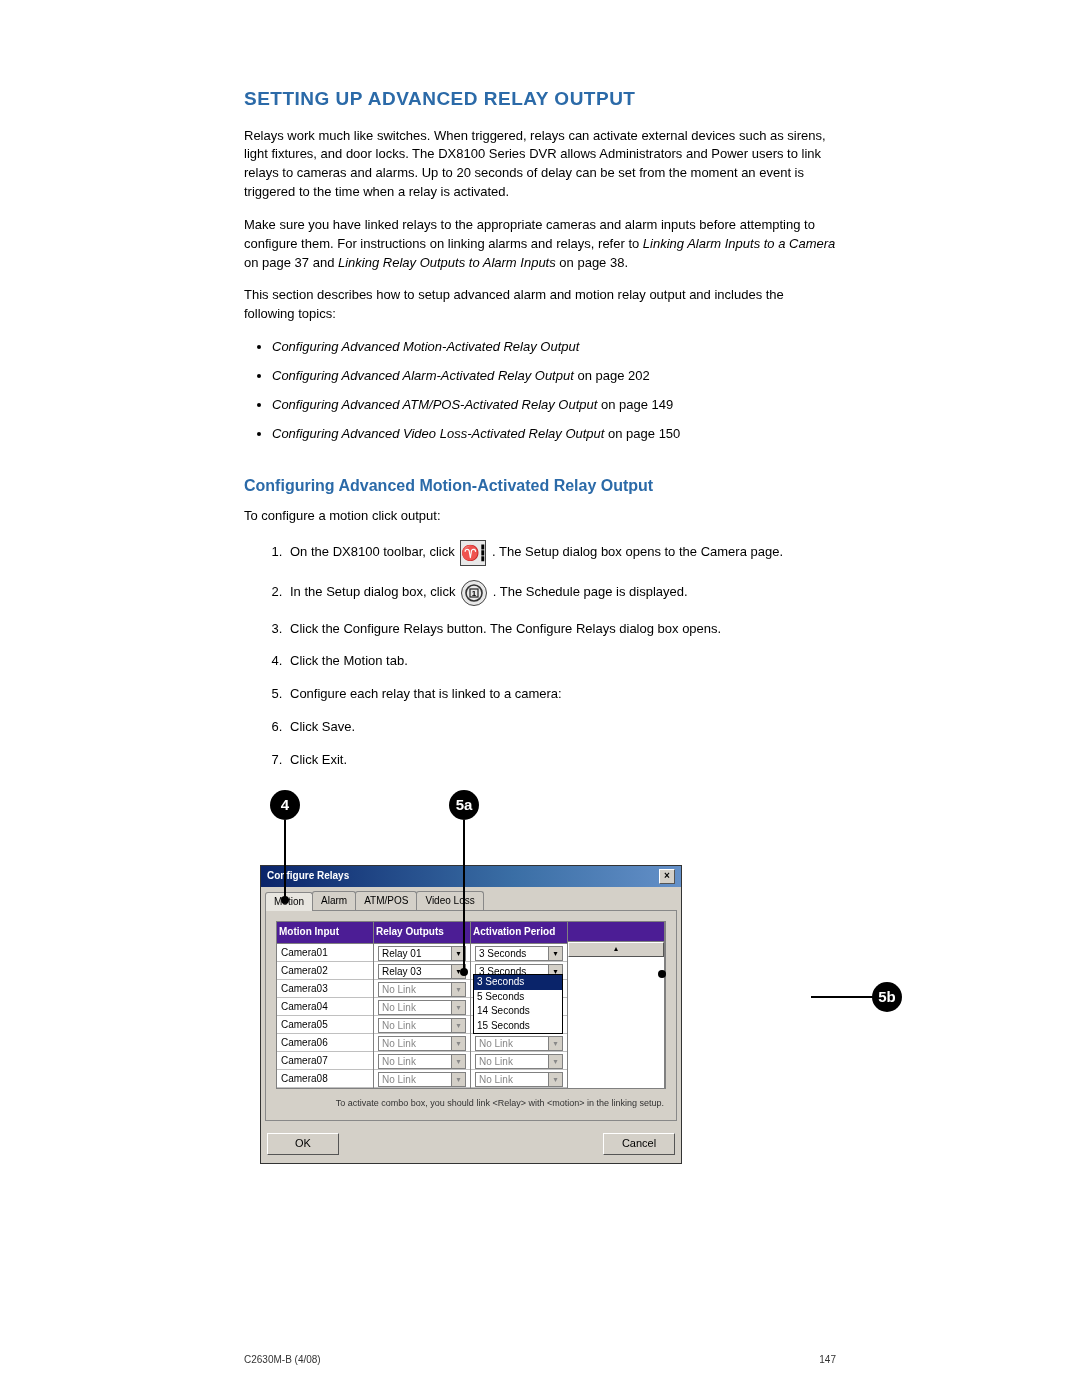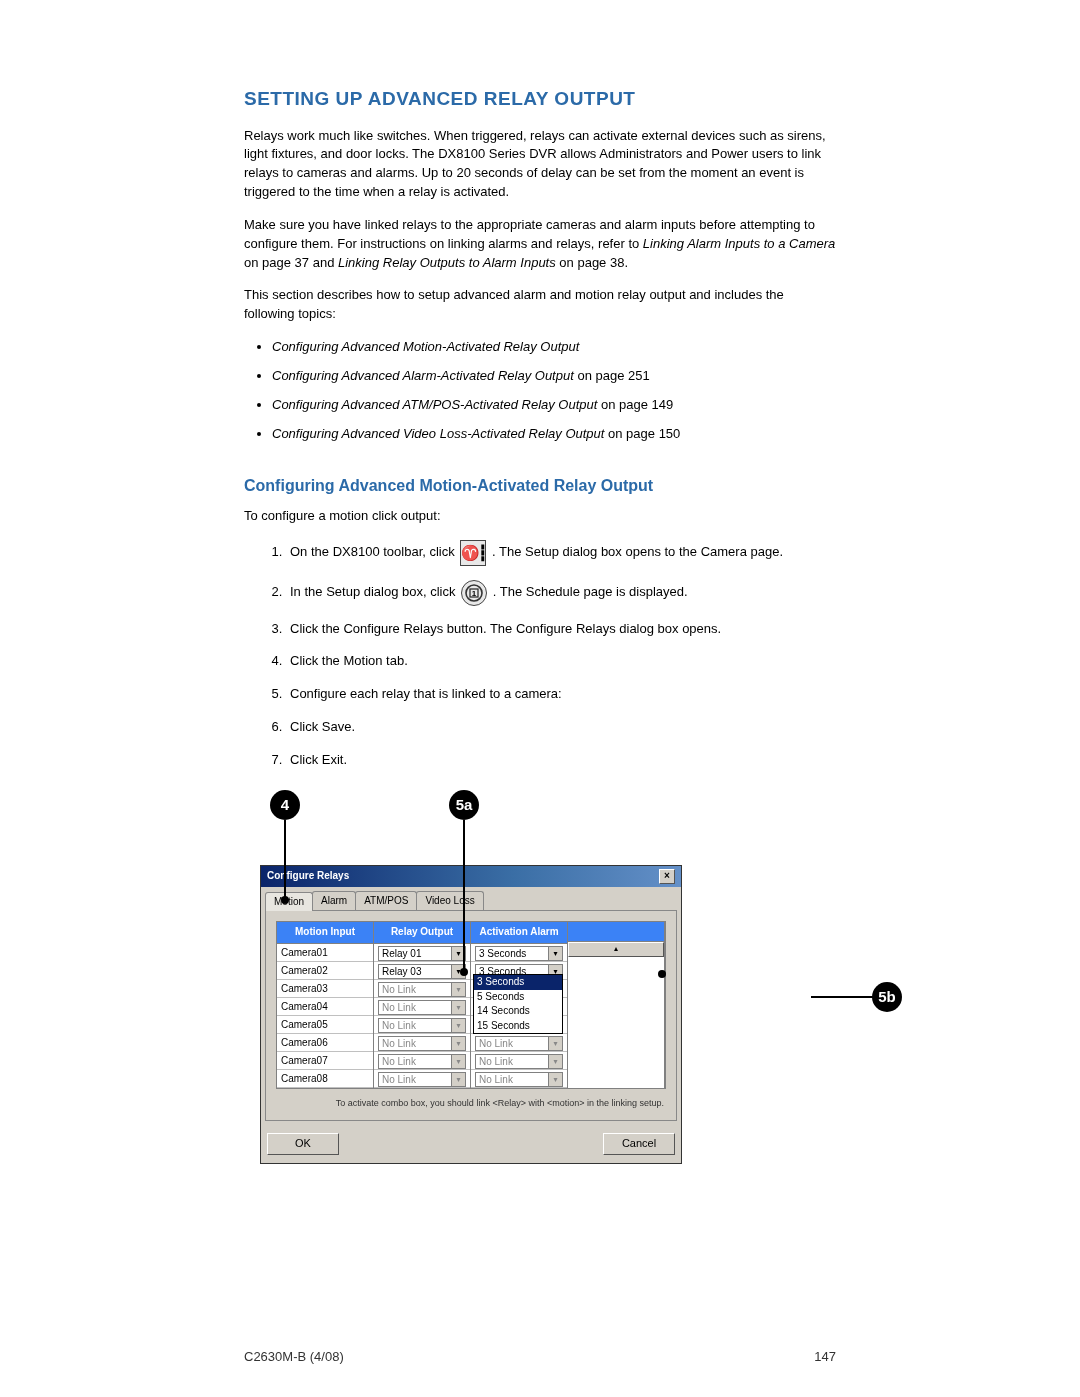--- a/index.html
+++ b/index.html
@@ -110,21 +110,21 @@
 
   .panel {
     border:1px solid #888;background:#d4d0c8;margin:0 4px 4px 4px;padding:10px 10px 8px 10px;
   }
   .gridtbl {
     display:flex;border:1px solid #808080;background:#fff;
   }
   .col { flex:1; border-right:1px solid #808080; }
   .col:last-child{ flex:0 0 18px; border-right:none; background:#d4d0c8; }
   .th {
-    background:#3b82f6;color:#fff;font-weight:bold;text-align:center;
+    background:#4c1d95;color:#fff;font-weight:bold;
     padding:3px 2px;border-bottom:1px solid #808080;font-size:10px;
   }
   .cell {
     padding:1px 4px;border-bottom:1px solid #c0c0c0;height:15px;line-height:15px;
     white-space:nowrap;overflow:hidden;
   }
   .combo {
     display:flex;justify-content:space-between;align-items:center;
     background:#fff;border:1px solid #808080;height:13px;line-height:13px;margin:1px 0;
     padding:0 0 0 3px;
@@ -153,21 +153,21 @@
     font-size:11px;text-align:center;line-height:18px;
   }
 
   .figcap { text-align:center; font-size:12px; margin-top:14px; }
   .figcap b { font-weight:bold; }
 
   .footer {
     position:absolute; left:0; right:0; bottom:30px;
     padding:0 138px;
     display:flex;justify-content:space-between;
-    font-size:13px;color:#333;
+    font-size:10px;color:#333;
   }
 </style>
 </head>
 <body>
 
 <div class="page">
 
   <h1>SETTING UP ADVANCED RELAY OUTPUT</h1>
 
   <p>Relays work much like switches. When triggered, relays can activate external devices such as sirens, light fixtures, and door locks. The DX8100 Series DVR allows Administrators and Power users to link relays to cameras and alarms. Up to 20 seconds of delay can be set from the moment an event is triggered to the time when a relay is activated.</p>
@@ -177,21 +177,21 @@
     <span class="italic">Linking Alarm Inputs to a Camera</span>
     <span> on page 37 and </span>
     <span class="italic">Linking Relay Outputs to Alarm Inputs</span>
     <span> on page 38.</span>
   </p>
 
   <p>This section describes how to setup advanced alarm and motion relay output and includes the following topics:</p>
 
   <ul class="bullets">
     <li><span class="italic">Configuring Advanced Motion-Activated Relay Output</span></li>
-    <li><span class="italic">Configuring Advanced Alarm-Activated Relay Output</span><span> on page 251</span></li>
+    <li><span class="italic">Configuring Advanced Alarm-Activated Relay Output</span><span> on page 202</span></li>
     <li><span class="italic">Configuring Advanced ATM/POS-Activated Relay Output</span><span> on page 149</span></li>
     <li><span class="italic">Configuring Advanced Video Loss-Activated Relay Output</span><span> on page 150</span></li>
   </ul>
 
   <h2>Configuring Advanced Motion-Activated Relay Output</h2>
 
   <p>To configure a motion click output:</p>
 
   <ol class="steps">
     <li>
@@ -253,21 +253,21 @@
             <div class="cell">Camera01</div>
             <div class="cell">Camera02</div>
             <div class="cell">Camera03</div>
             <div class="cell">Camera04</div>
             <div class="cell">Camera05</div>
             <div class="cell">Camera06</div>
             <div class="cell">Camera07</div>
             <div class="cell">Camera08</div>
           </div>
           <div class="col">
-            <div class="th">Relay Output</div>
+            <div class="th">Relay Outputs</div>
             <div class="cell">
                 <div class="combo">
                   <span>Relay 01</span>
                   <span class="arrow">▾</span>
                 </div>
               </div>
             <div class="cell">
                 <div class="combo">
                   <span>Relay 03</span>
                   <span class="arrow">▾</span>
@@ -304,21 +304,21 @@
                 </div>
               </div>
             <div class="cell">
                 <div class="combo disabled">
                   <span>No Link</span>
                   <span class="arrow">▾</span>
                 </div>
               </div>
           </div>
           <div class="col" style="position:relative">
-            <div class="th">Activation Alarm</div>
+            <div class="th">Activation Period</div>
             <div class="cell">
                 <div class="combo">
                   <span>3 Seconds</span>
                   <span class="arrow">▾</span>
                 </div>
               </div>
             <div class="cell">
                 <div class="combo">
                   <span>3 Seconds</span>
                   <span class="arrow">▾</span>

